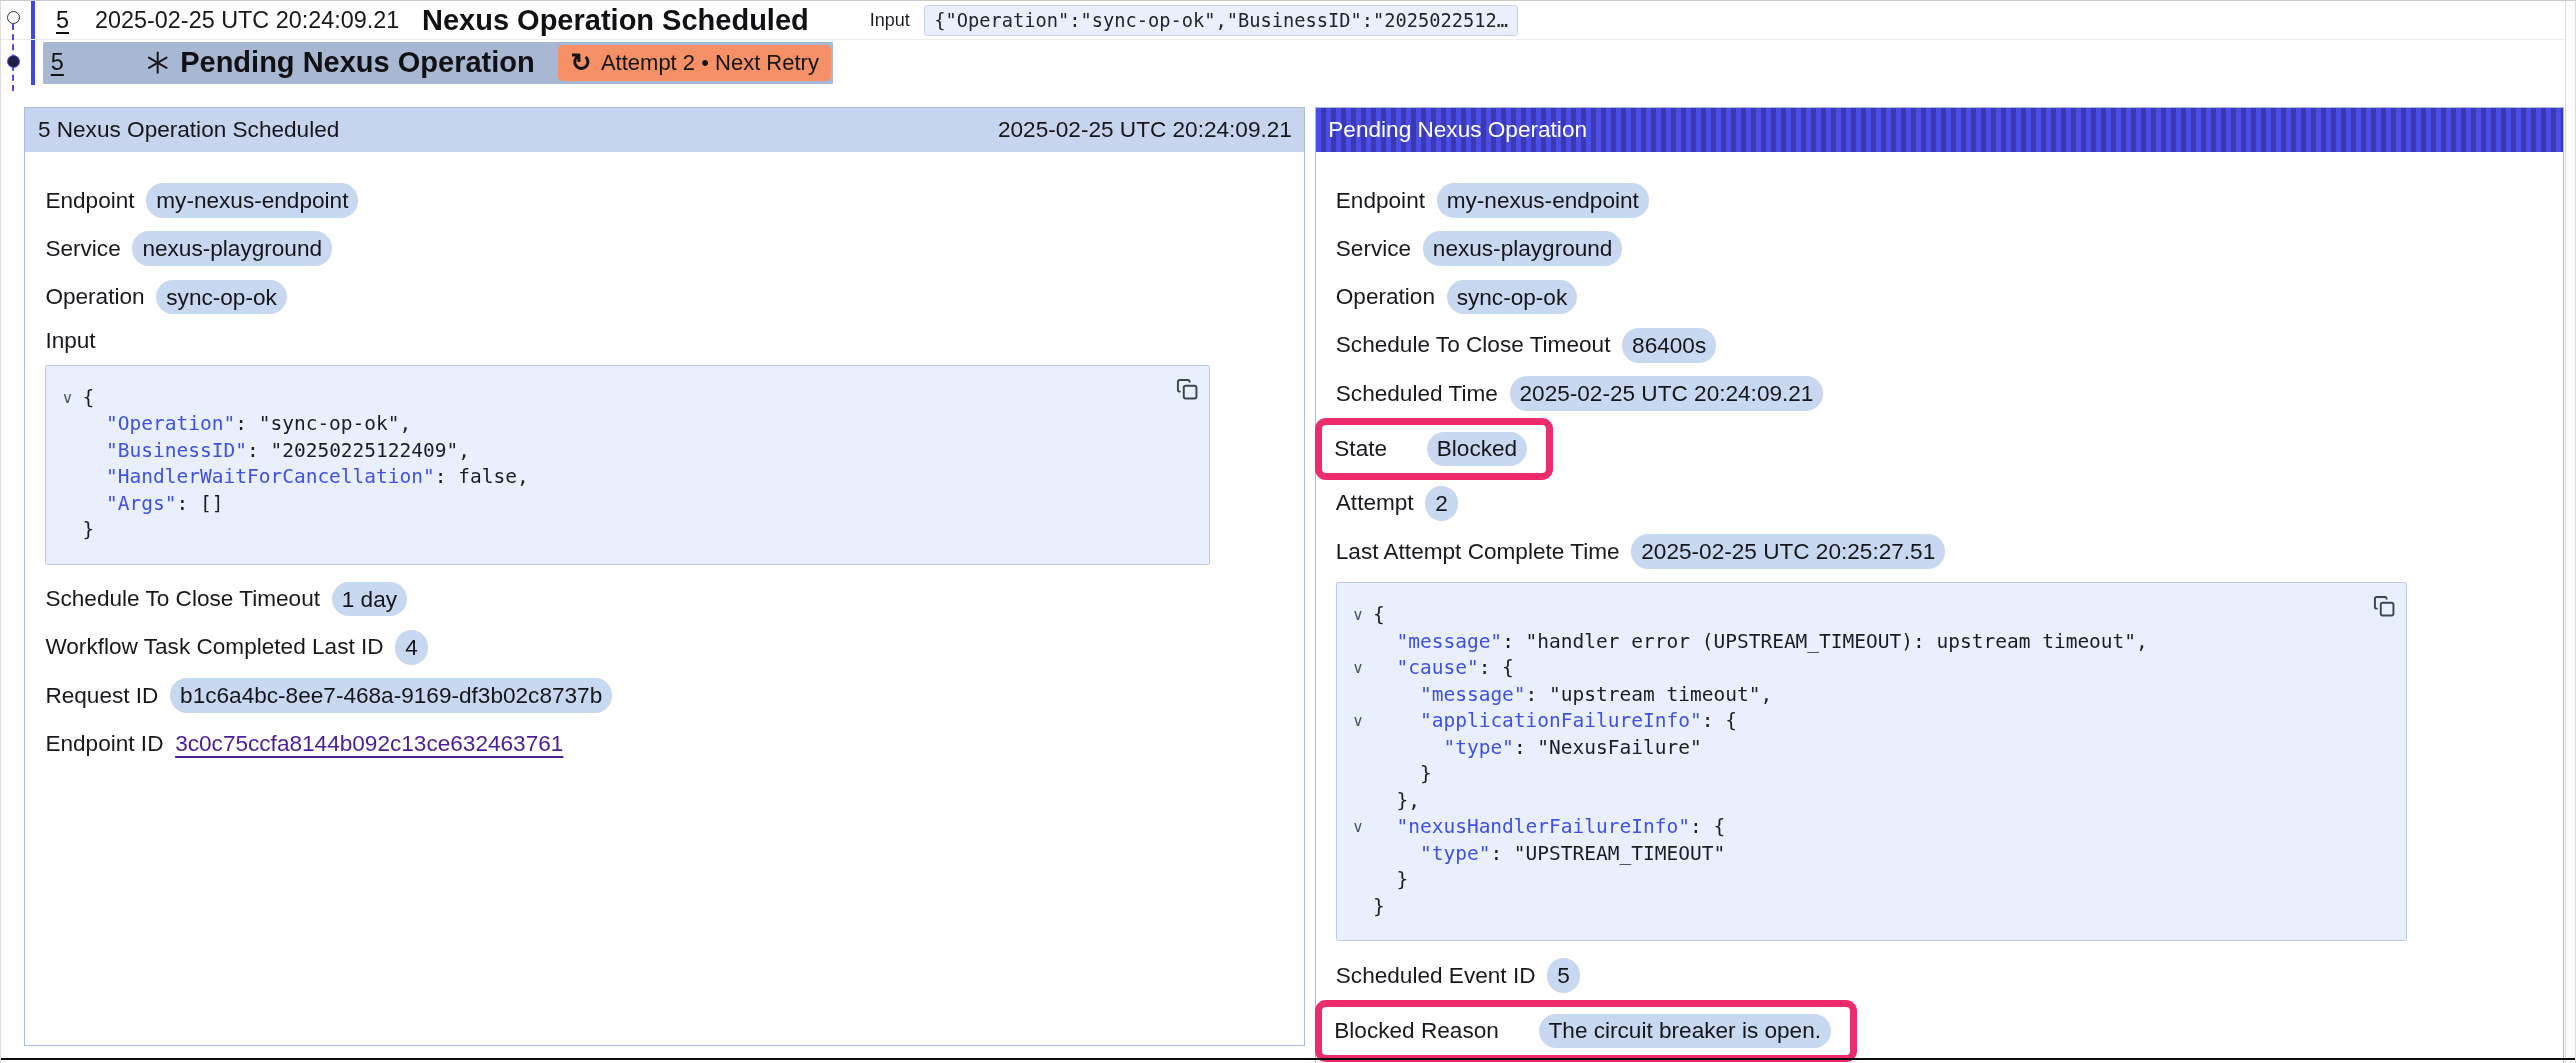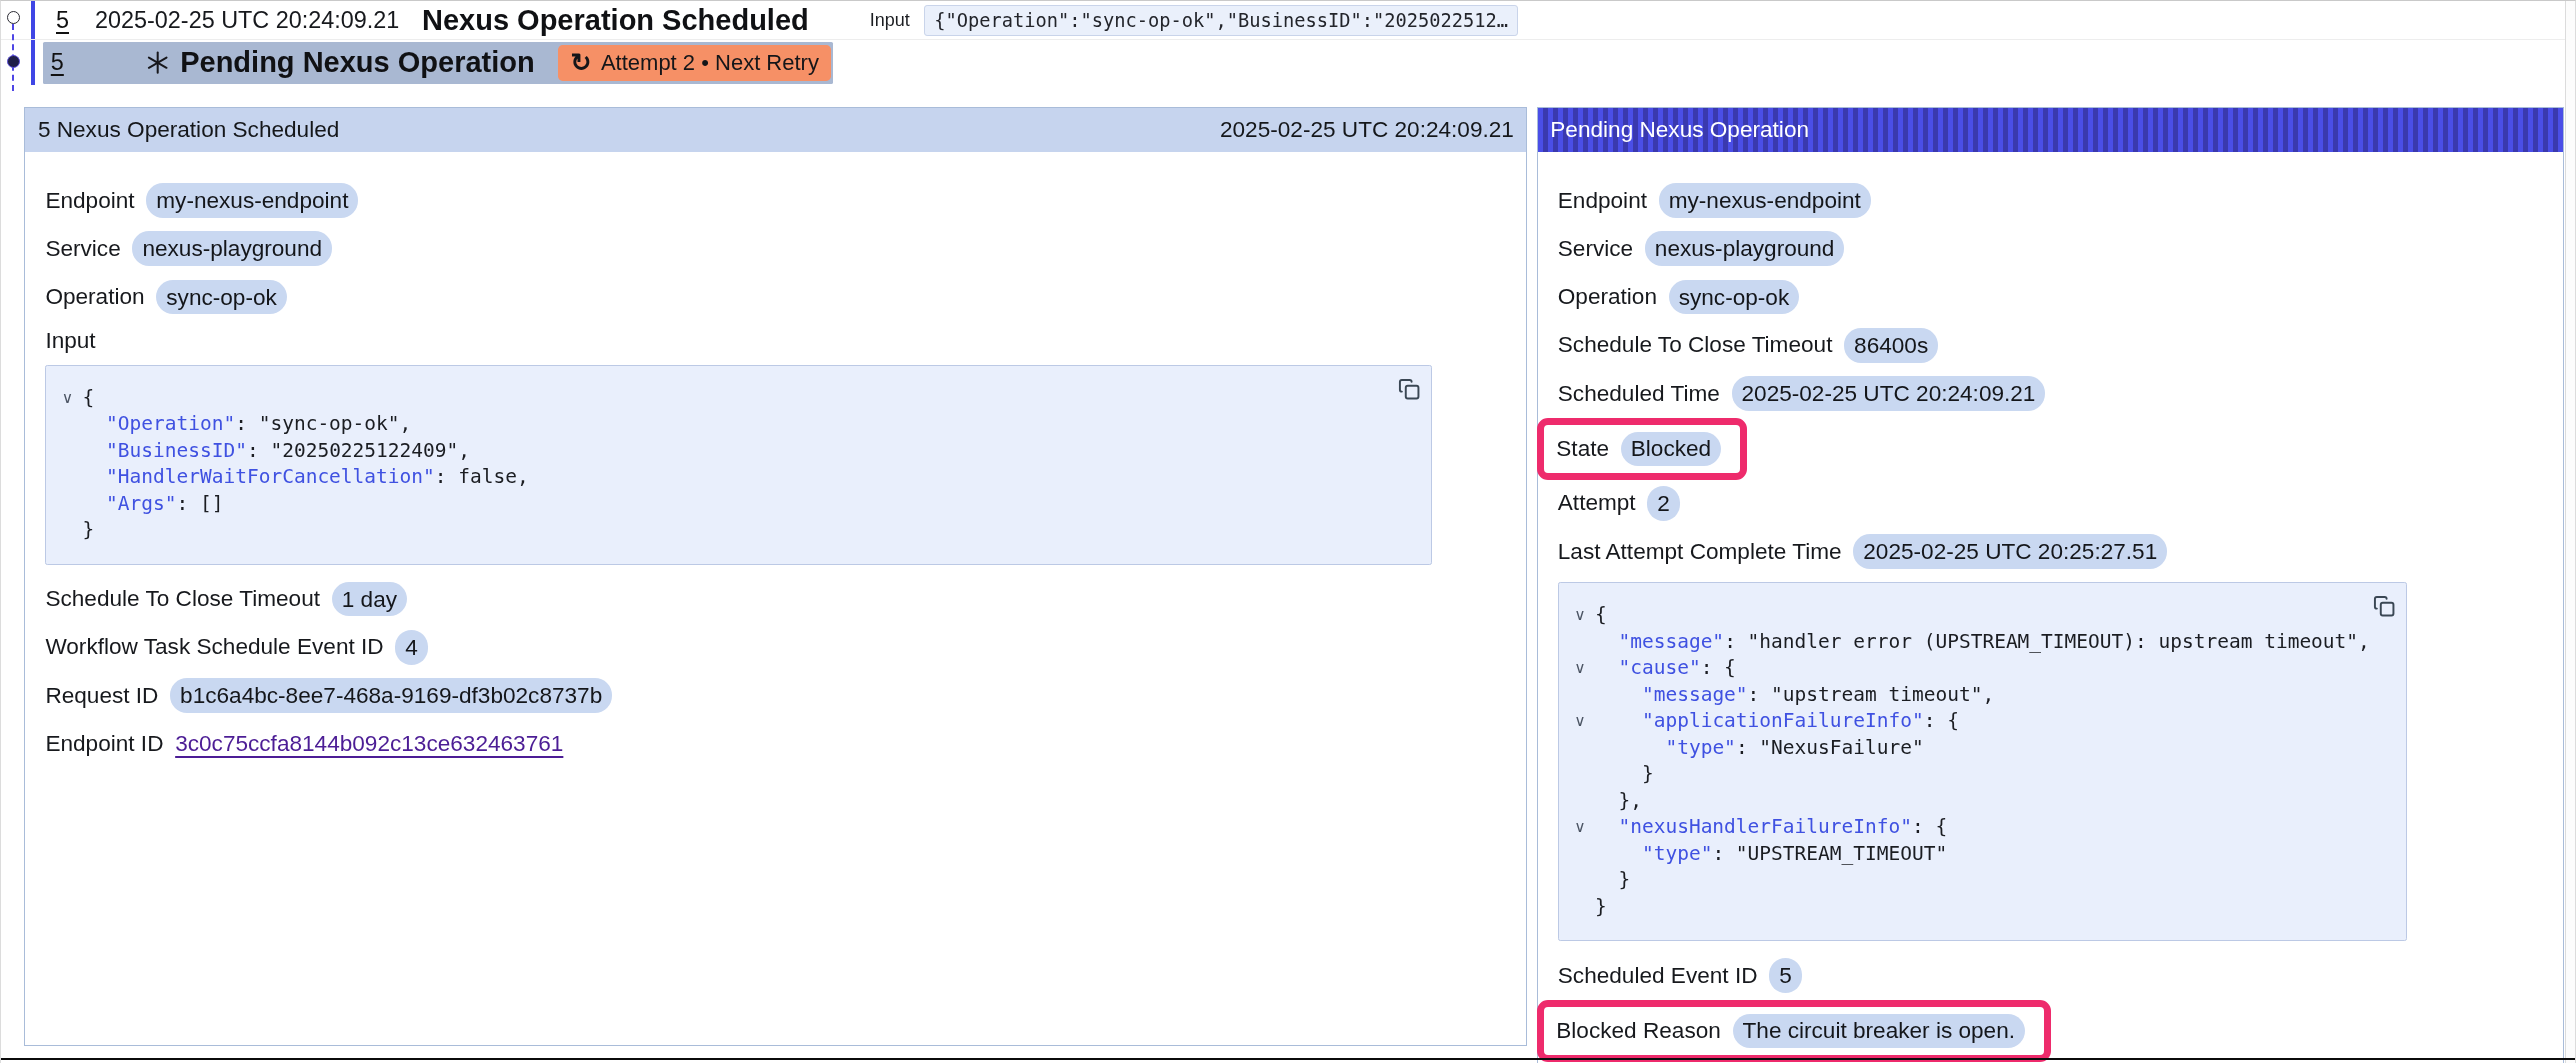--- a/index.html
+++ b/index.html
@@ -39,21 +39,21 @@
   .band { margin-left:42px; height:42px; display:flex; align-items:center;
     background:#a9b8d2; padding:0 1.6px 0 7.8px; border-radius:1.6px; cursor:pointer; }
   .r2gap { width:56px; }
   .ast-icon { margin-right:11px; display:block; }
   .retry-badge { display:inline-flex; align-items:center; gap:9.4px; background:#f69066;
     height:36px; padding:0 12.5px; border-radius:4.7px; font-size:22px; color:#151619; margin-left:23.4px; }
   .retry-icon { font-size:25px; font-weight:600; line-height:1; }
   
   .panels { display:flex; gap:9.4px; margin:22px 11px 0 23.4px; align-items:flex-start; }
   .panel { background:#fff; border:1.6px solid #a9bcd9; }
-  .panel.left  { width:1503px; min-height:939px; }
+  .panel.left  { width:1281px; min-height:939px; }
   .panel.right { flex:1; min-height:1007px; }
   .phead { height:44px; display:flex; align-items:center; justify-content:space-between;
     padding:0 12.5px; font-size:22.6px; font-weight:500; }
   .panel.left .phead { background:#c6d4ee; color:#15171a; }
   .panel.right .phead {
     background: repeating-linear-gradient(90deg, #4a4ee7 0 4.7px, #3a39ae 4.7px 10px);
     color:#fff; }
   .pbody { padding:31px 20px 20px; }
   .frow { display:flex; align-items:center; min-height:35px; margin-bottom:13.3px; font-size:22.6px; }
   .flabel { margin-right:11.7px; white-space:nowrap; }
@@ -70,21 +70,21 @@
     font-size:19.5px; line-height:26.5px; }
   .gut { width:30px; flex:none; text-align:center; color:#4c5564; font-size:15.6px;
     font-family:"DejaVu Sans", sans-serif; line-height:26.5px; }
   .src { white-space:pre; color:#1b1d22; }
   .jk { color:#3f51e1; }
   .copy-btn { position:absolute; top:11px; right:11px; background:none; border:none;
     padding:0; cursor:pointer; line-height:0; }
   
   .annot { display:inline-flex; align-items:center; border:7px solid #ee2b6c;
     border-radius:11px; padding:6.2px 18.7px 6.2px 12.5px; margin:-6.2px 0 6.2px -21px; background:transparent; }
-  .annot .frow { margin-bottom:0; }
+  .annot .frow { margin-bottom:0;gap:28px; }
   
   .bottom-line { position:absolute; left:0; bottom:3.1px; width:100%; height:2.3px; background:#0b0b0b; }
   .scroll-strip { position:absolute; top:0; right:0; width:10px; height:100%;
     background:#fcfcfc; border-left:0.8px solid #dcdcdc; }
 </style>
 </head>
 <body>
 
 <div class="page">
 
@@ -176,21 +176,21 @@
                 <span class="gut"></span>
                 <span class="src">}</span>
               </div>
             </div>
         </div>
         <div class="frow">
           <span class="flabel">Schedule To Close Timeout</span>
           <span class="fbadge">1 day</span>
         </div>
         <div class="frow">
-          <span class="flabel">Workflow Task Schedule Event ID</span>
+          <span class="flabel">Workflow Task Completed Last ID</span>
           <span class="fbadge">4</span>
         </div>
         <div class="frow">
           <span class="flabel">Request ID</span>
           <span class="fbadge">b1c6a4bc-8ee7-468a-9169-df3b02c8737b</span>
         </div>
         <div class="frow">
           <span class="flabel">Endpoint ID</span>
           <a class="flink">3c0c75ccfa8144b092c13ce632463761</a>
         </div>

